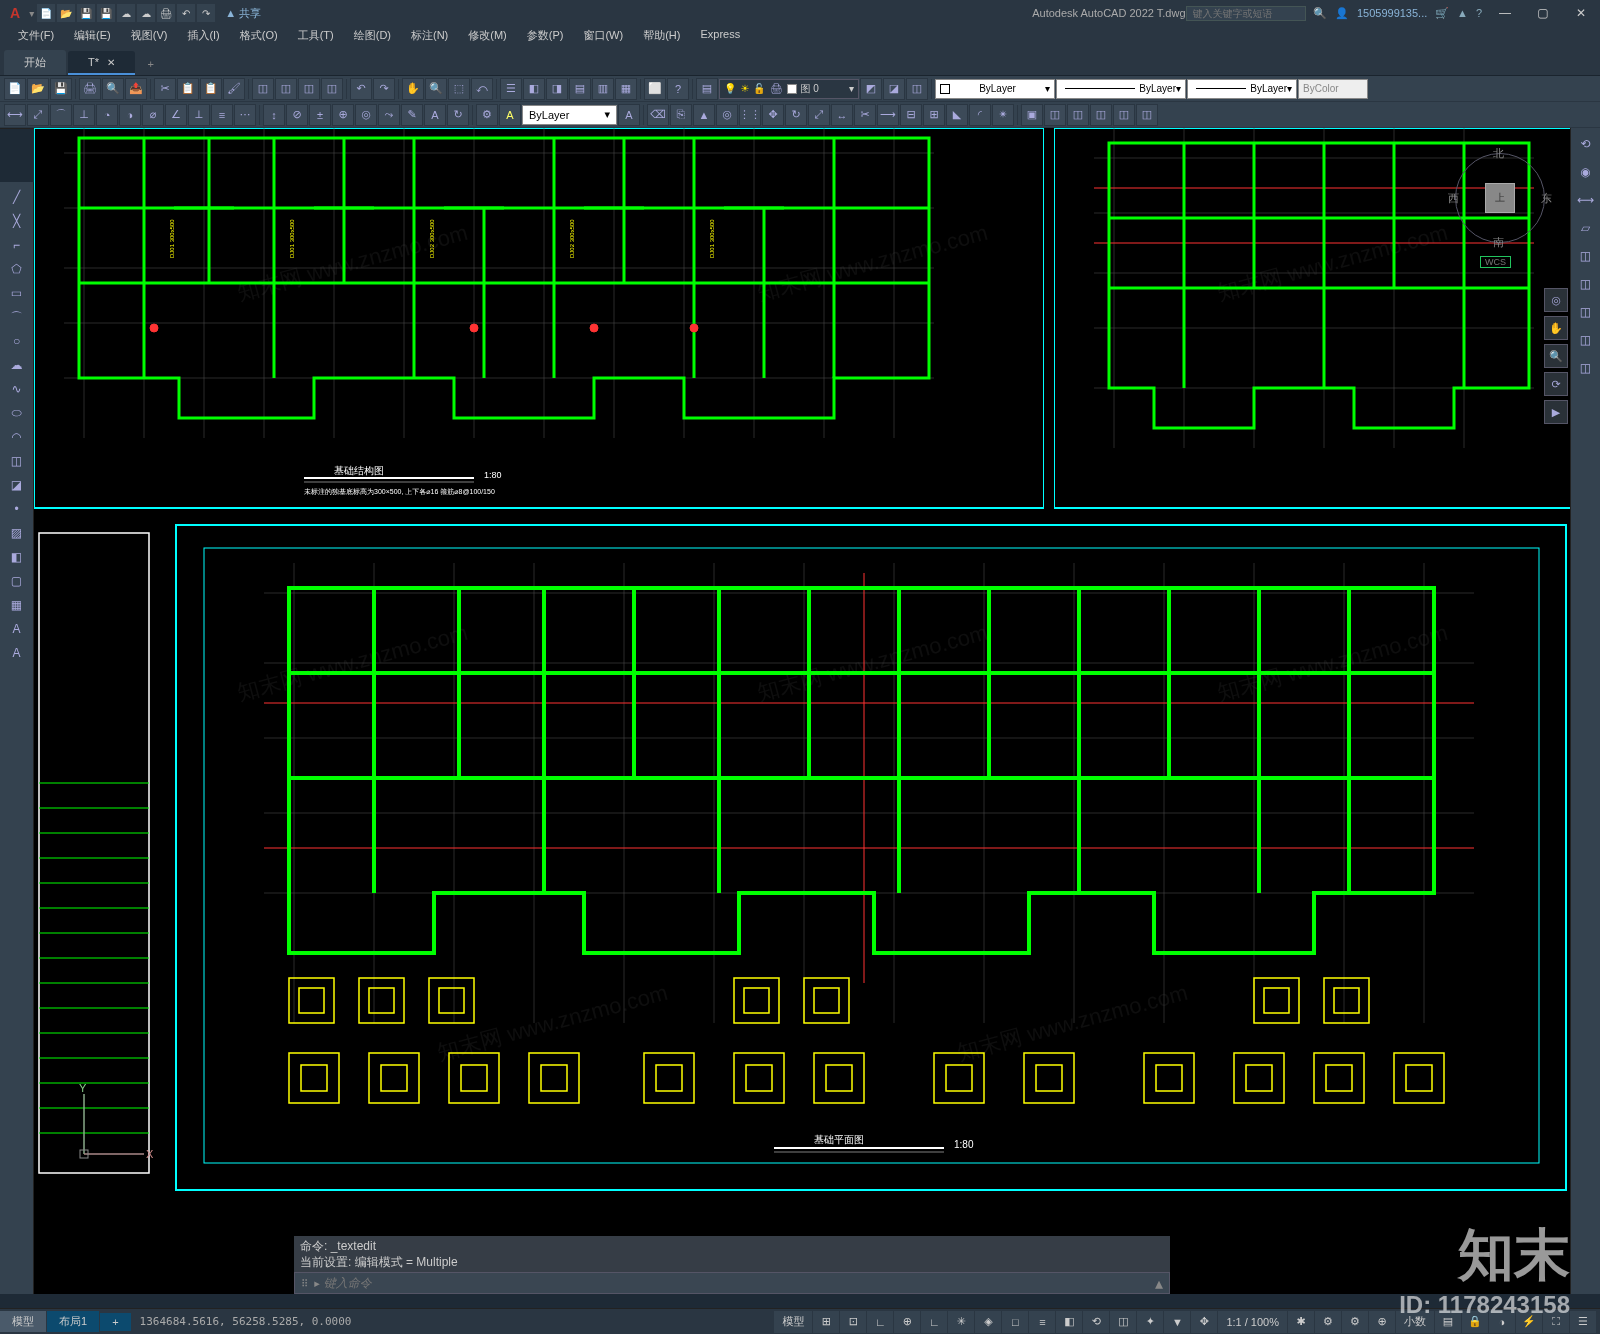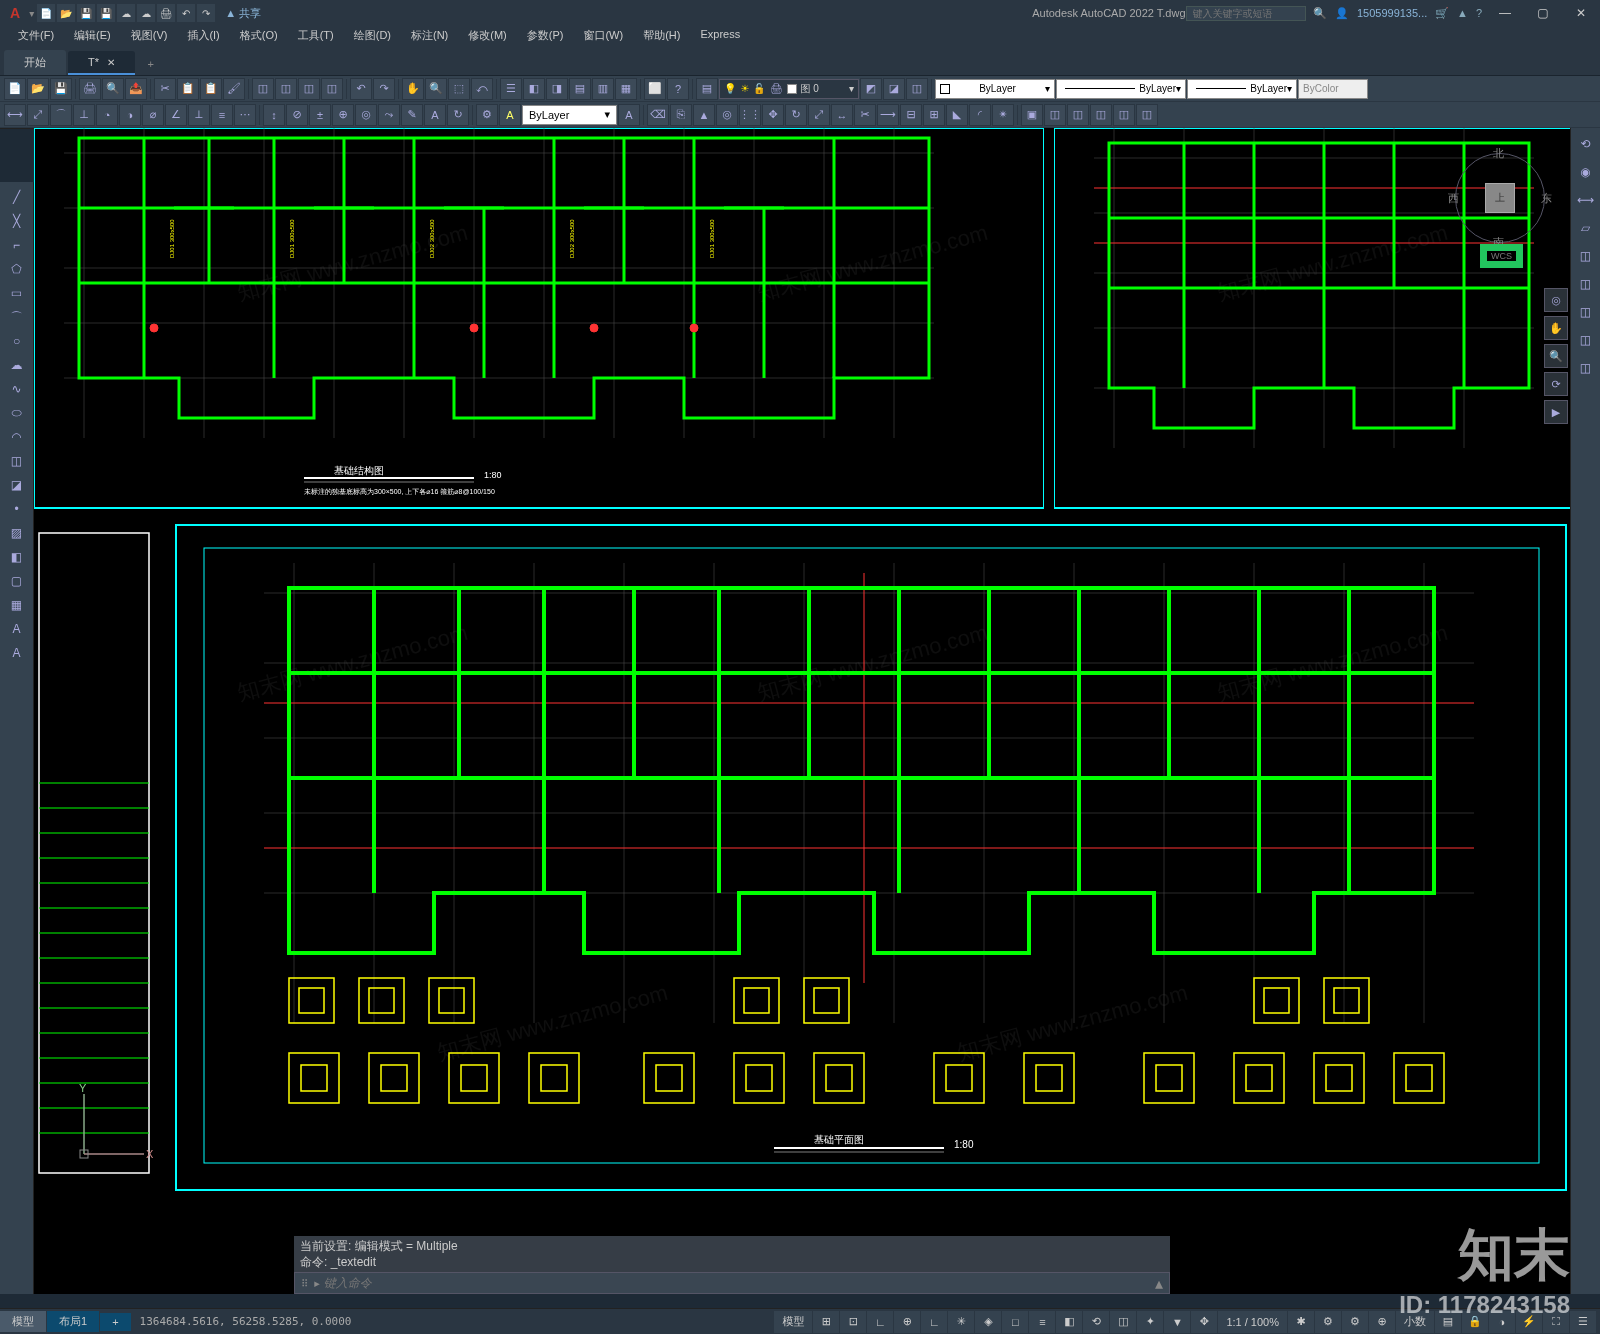--- a/index.html
+++ b/index.html
@@ -36,21 +36,21 @@
 .right-toolbar .tbtn { width: 24px; height: 24px; display: flex; align-items: center; justify-content: center; font-size: 12px; color: #aad; cursor: pointer; }
 .canvas { position: absolute; left: 34px; right: 30px; top: 128px; bottom: 40px; background: #000; overflow: hidden; }
 .viewcube { position: absolute; right: 20px; top: 20px; width: 100px; height: 100px; }
 .viewcube .ring { width: 90px; height: 90px; border: 1px solid #556; border-radius: 50%; position: absolute; top: 5px; left: 5px; }
 .viewcube .cube { position: absolute; top: 35px; left: 35px; width: 30px; height: 30px; background: #888; border: 1px solid #aaa; }
 .viewcube .dir { position: absolute; font-size: 11px; color: #888; }
 .viewcube .n { top: -2px; left: 43px; }
 .viewcube .s { bottom: -2px; left: 43px; }
 .viewcube .e { right: -2px; top: 43px; }
 .viewcube .w { left: -2px; top: 43px; }
-.viewcube .wcs { position: absolute; bottom: -20px; left: 30px; font-size: 9px; color: #777; border:7px solid #22c55e; padding:0 4px;}
+.viewcube .wcs { position: absolute; bottom: -20px; left: 30px; font-size: 9px; color: #777; border:1px solid #22c55e; padding:0 4px;}
 .navbar-right { position: absolute; right: 2px; top: 160px; display: flex; flex-direction: column; gap: 4px; }
 .navbar-right .nbtn { width: 24px; height: 24px; background: rgba(60,70,80,0.7); border: 1px solid #556; display: flex; align-items: center; justify-content: center; font-size: 11px; color: #aad; cursor: pointer; }
 .cmd-area { position: absolute; left: 260px; right: 400px; bottom: 0; }
 .cmd-history { background: rgba(64,72,82,0.85); color: #ccc; font-size: 12px; padding: 2px 6px; line-height: 16px; font-family: Consolas, monospace; }
 .cmd-line { background: #3a4652; display: flex; align-items: center; padding: 2px 6px; height: 22px; border: 1px solid #556; }
 .cmd-line .handle { color: #888; margin-right: 6px; font-size: 10px; }
 .cmd-line .prompt { color: #888; margin-right: 4px; font-size: 11px; }
 .cmd-line input { flex: 1; background: transparent; border: none; color: #ccc; font-size: 12px; font-style: italic; outline: none; }
 .status-bar { position: absolute; left: 0; right: 0; bottom: 0; height: 26px; background: #2a3642; display: flex; align-items: center; font-size: 11px; color: #ccc; border-top: 1px solid #222; }
 .status-bar .stab { padding: 3px 12px; background: #0c4a6e; margin-right: 1px; cursor: pointer; }
@@ -515,22 +515,22 @@
   <div class="navbar-right">
     <span class="nbtn">◎</span>
     <span class="nbtn">✋</span>
     <span class="nbtn">🔍</span>
     <span class="nbtn">⟳</span>
     <span class="nbtn">▶</span>
   </div>
 
   <div class="cmd-area">
     <div class="cmd-history">
+      <div>命令: _textedit</div>
       <div>当前设置: 编辑模式 = Multiple</div>
-      <div>命令: _textedit</div>
     </div>
     <div class="cmd-line">
       <span class="handle">⠿</span>
       <span class="prompt">▸</span>
       <input placeholder="键入命令" style="">
       <span style="color:#888;">▴</span>
     </div>
   </div>
 </div>
 

